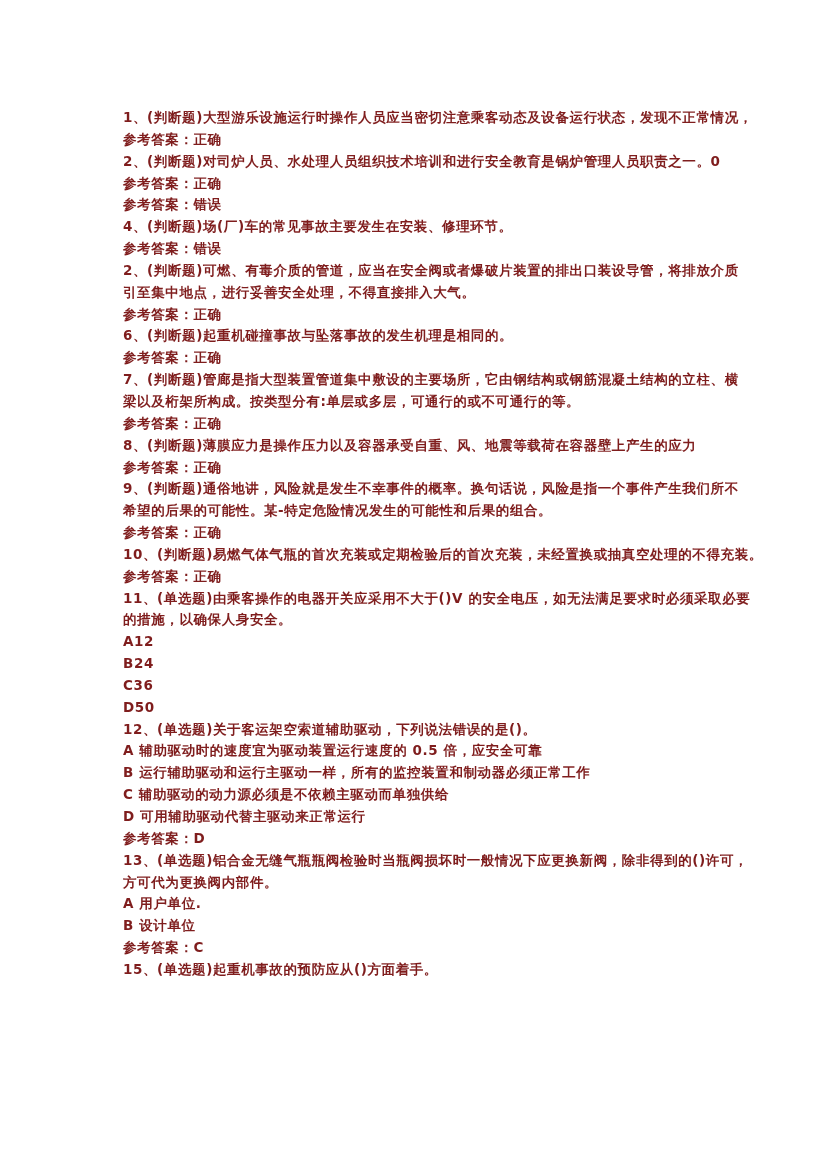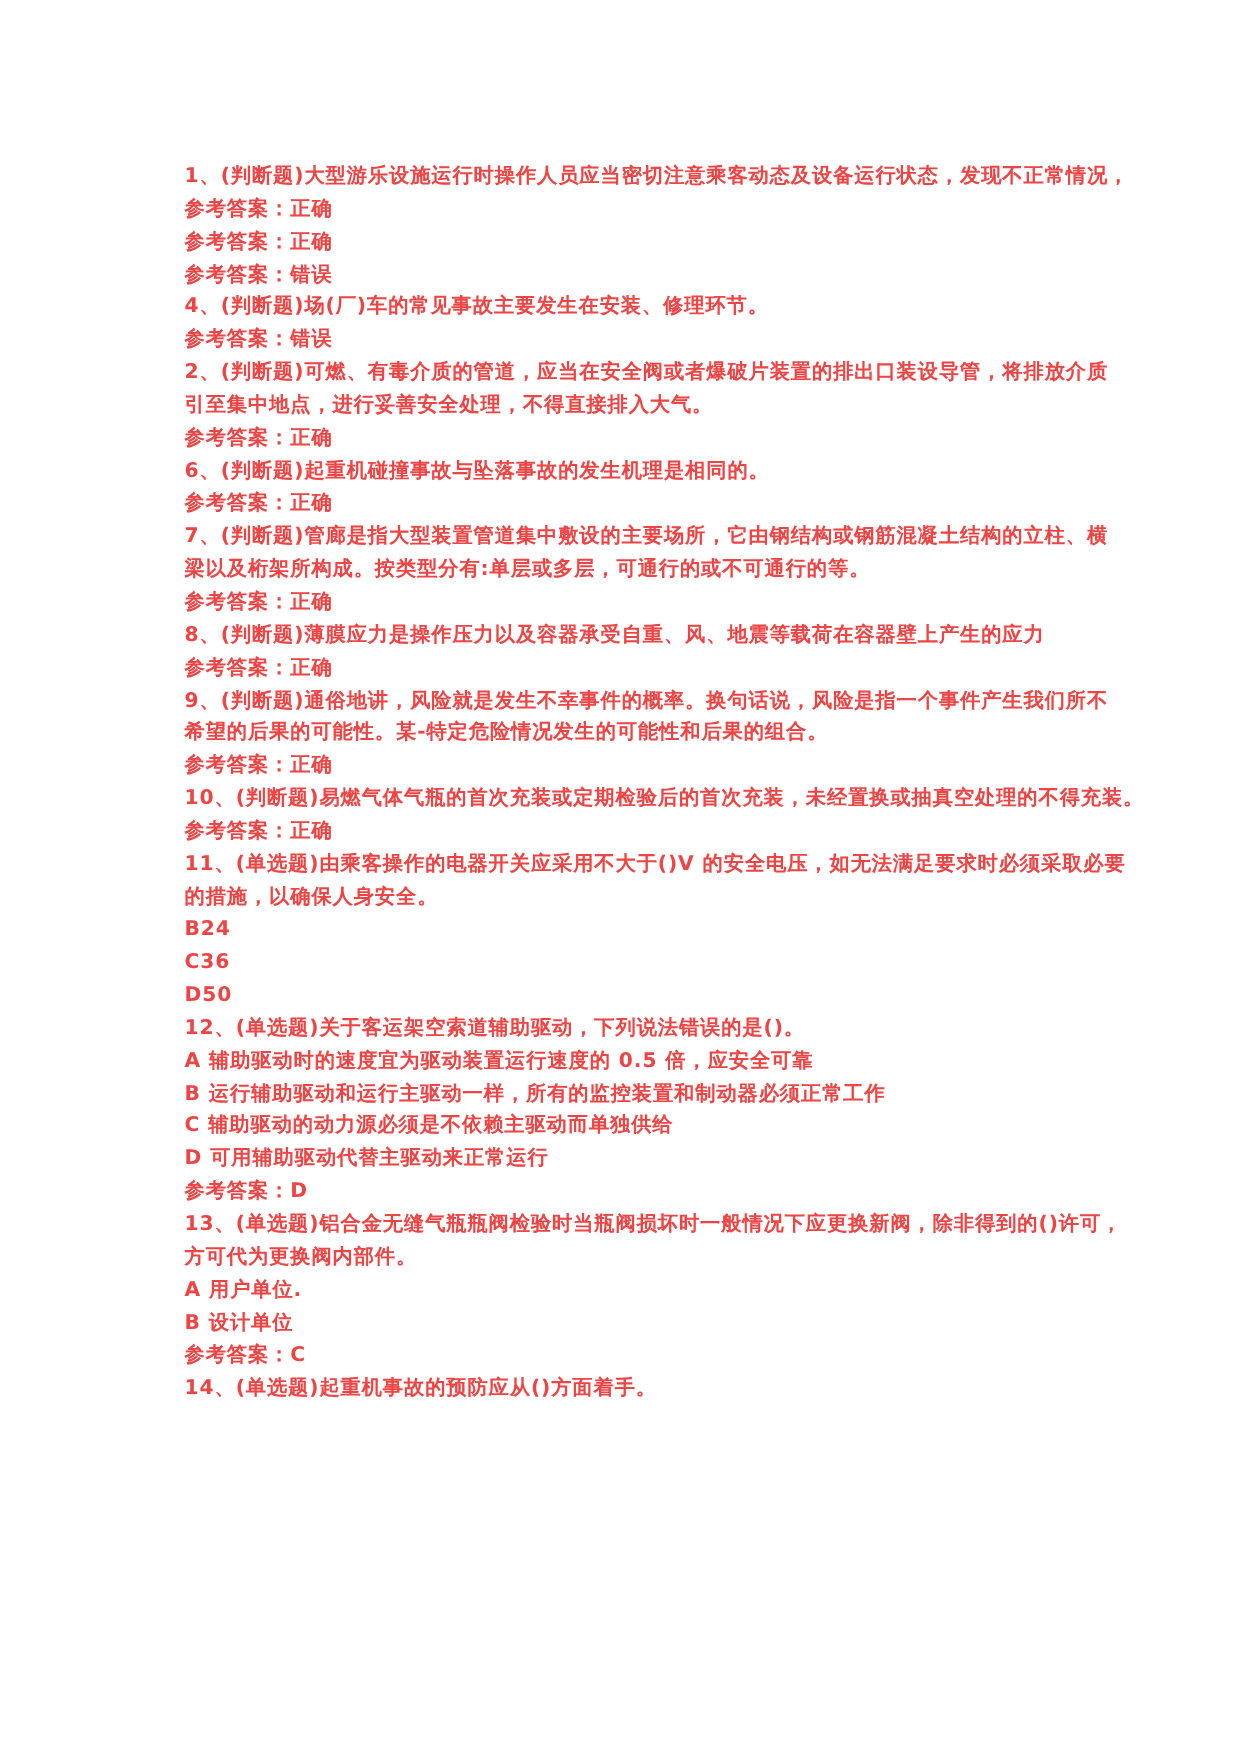--- a/index.html
+++ b/index.html
@@ -15,32 +15,33 @@
     left: 123px;
     top: 107px;
     width: 596px;
   }
   .line {
     font-family: "DejaVu Sans", "Liberation Sans", sans-serif;
     font-weight: 700;
     font-size: 13.5px;
     line-height: 21.85px;
     height: 21.85px;
-    color: #ef4444;
+    color: #7f1d1d;
     letter-spacing: 0.6px;
     white-space: pre;
   }
 </style>
 </head>
 <body>
 
 <div class="page">
   <div class="content">
       <div class="line">1、(判断题)大型游乐设施运行时操作人员应当密切注意乘客动态及设备运行状态，发现不正常情况，</div>
       <div class="line">参考答案：正确</div>
+      <div class="line">2、(判断题)对司炉人员、水处理人员组织技术培训和进行安全教育是锅炉管理人员职责之一。0</div>
       <div class="line">参考答案：正确</div>
       <div class="line">参考答案：错误</div>
       <div class="line">4、(判断题)场(厂)车的常见事故主要发生在安装、修理环节。</div>
       <div class="line">参考答案：错误</div>
       <div class="line">2、(判断题)可燃、有毒介质的管道，应当在安全阀或者爆破片装置的排出口装设导管，将排放介质</div>
       <div class="line">引至集中地点，进行妥善安全处理，不得直接排入大气。</div>
       <div class="line">参考答案：正确</div>
       <div class="line">6、(判断题)起重机碰撞事故与坠落事故的发生机理是相同的。</div>
       <div class="line">参考答案：正确</div>
       <div class="line">7、(判断题)管廊是指大型装置管道集中敷设的主要场所，它由钢结构或钢筋混凝土结构的立柱、横</div>
@@ -48,29 +49,30 @@
       <div class="line">参考答案：正确</div>
       <div class="line">8、(判断题)薄膜应力是操作压力以及容器承受自重、风、地震等载荷在容器壁上产生的应力</div>
       <div class="line">参考答案：正确</div>
       <div class="line">9、(判断题)通俗地讲，风险就是发生不幸事件的概率。换句话说，风险是指一个事件产生我们所不</div>
       <div class="line">希望的后果的可能性。某-特定危险情况发生的可能性和后果的组合。</div>
       <div class="line">参考答案：正确</div>
       <div class="line">10、(判断题)易燃气体气瓶的首次充装或定期检验后的首次充装，未经置换或抽真空处理的不得充装。</div>
       <div class="line">参考答案：正确</div>
       <div class="line">11、(单选题)由乘客操作的电器开关应采用不大于()V 的安全电压，如无法满足要求时必须采取必要</div>
       <div class="line">的措施，以确保人身安全。</div>
+      <div class="line">A12</div>
       <div class="line">B24</div>
       <div class="line">C36</div>
       <div class="line">D50</div>
       <div class="line">12、(单选题)关于客运架空索道辅助驱动，下列说法错误的是()。</div>
       <div class="line">A 辅助驱动时的速度宜为驱动装置运行速度的 0.5 倍，应安全可靠</div>
       <div class="line">B 运行辅助驱动和运行主驱动一样，所有的监控装置和制动器必须正常工作</div>
       <div class="line">C 辅助驱动的动力源必须是不依赖主驱动而单独供给</div>
       <div class="line">D 可用辅助驱动代替主驱动来正常运行</div>
       <div class="line">参考答案：D</div>
       <div class="line">13、(单选题)铝合金无缝气瓶瓶阀检验时当瓶阀损坏时一般情况下应更换新阀，除非得到的()许可，</div>
       <div class="line">方可代为更换阀内部件。</div>
       <div class="line">A 用户单位.</div>
       <div class="line">B 设计单位</div>
       <div class="line">参考答案：C</div>
-      <div class="line">14、(单选题)起重机事故的预防应从()方面着手。</div>
+      <div class="line">15、(单选题)起重机事故的预防应从()方面着手。</div>
     </div>
 </div>
 
 </body></html>

